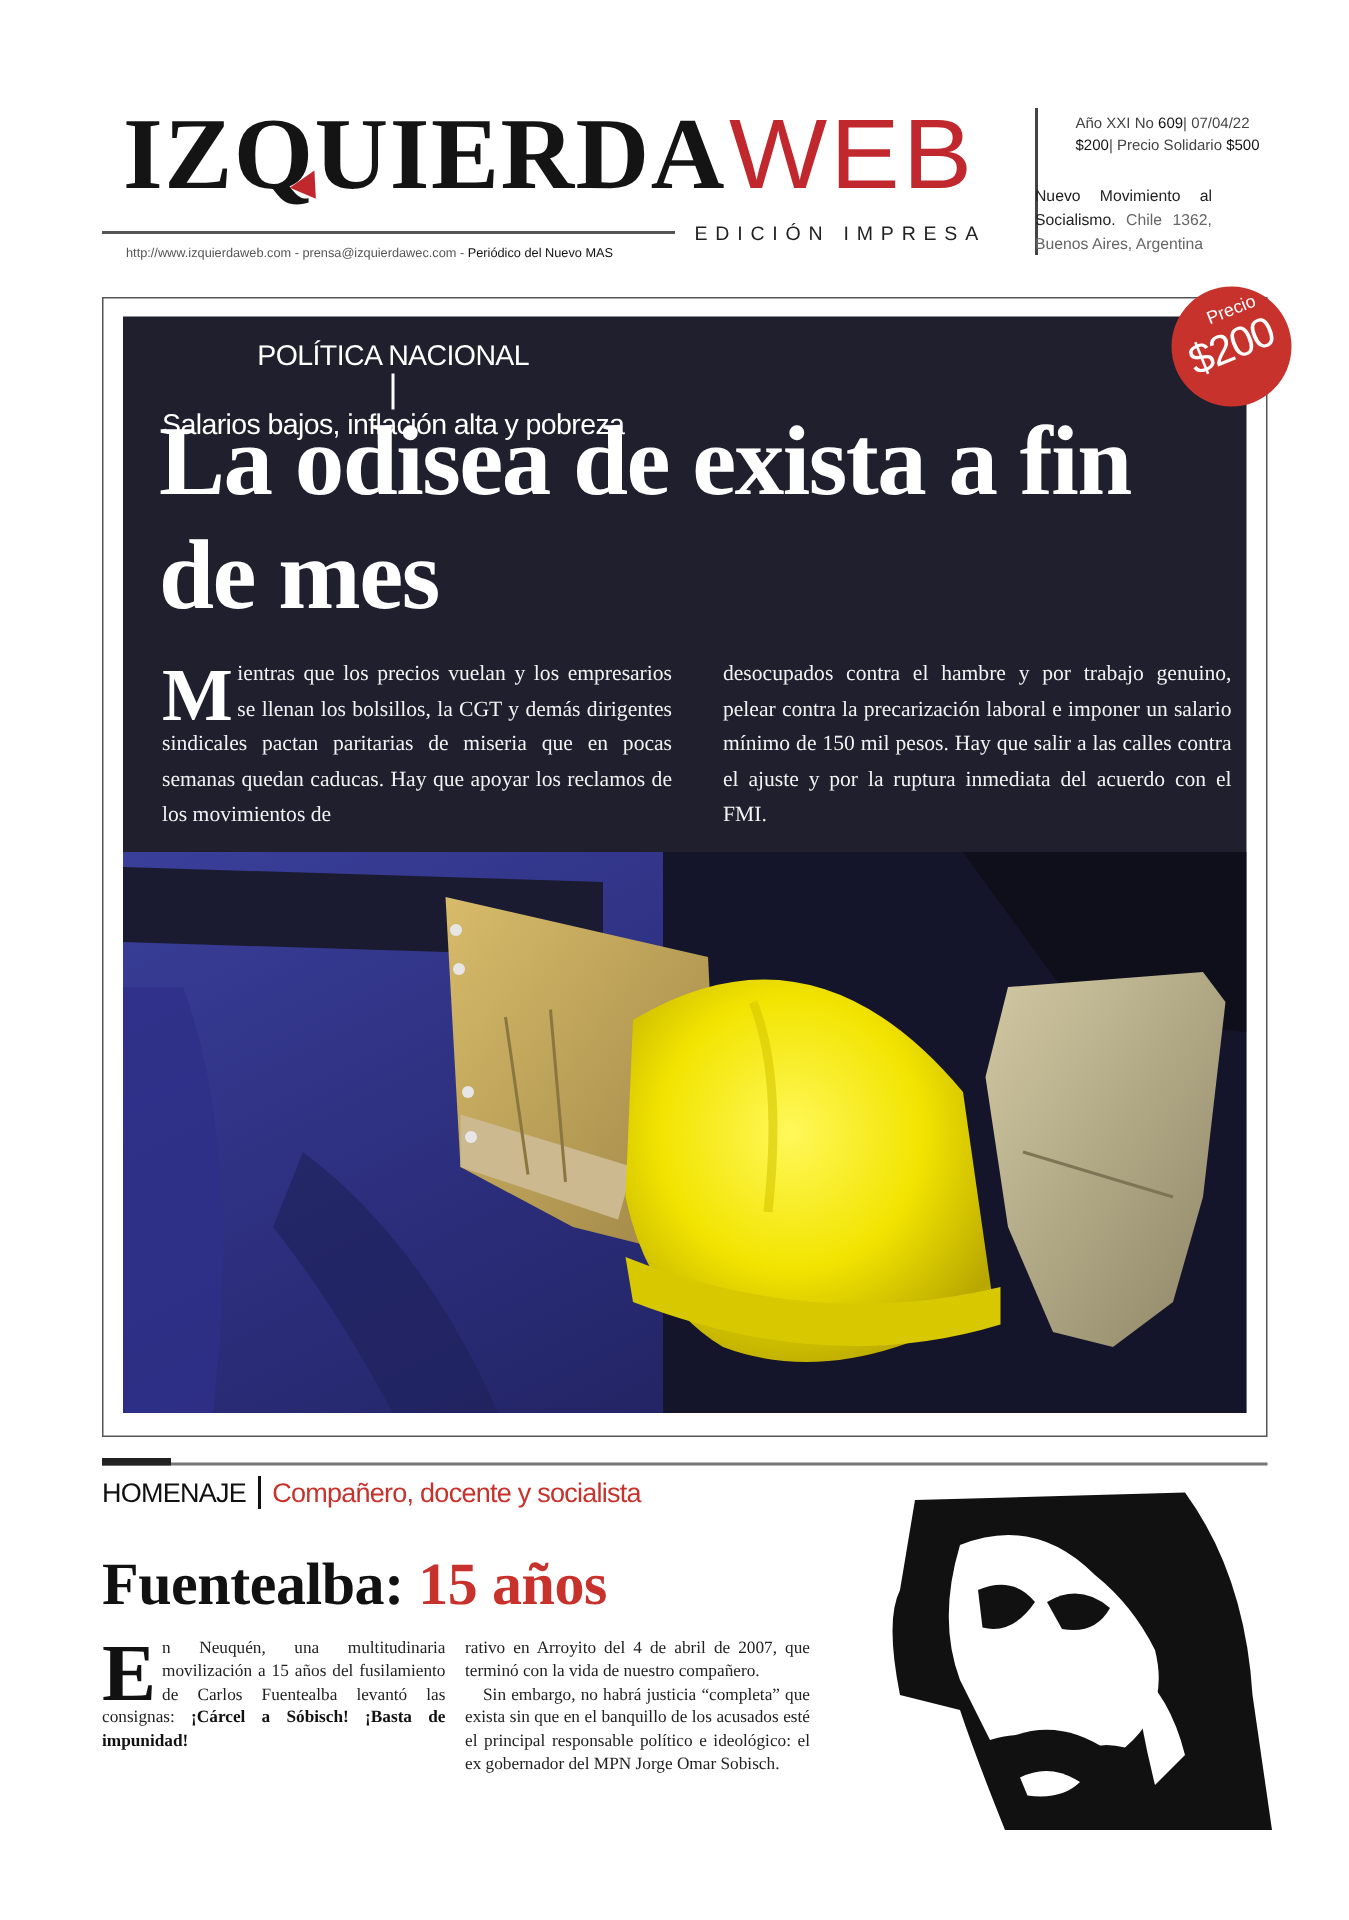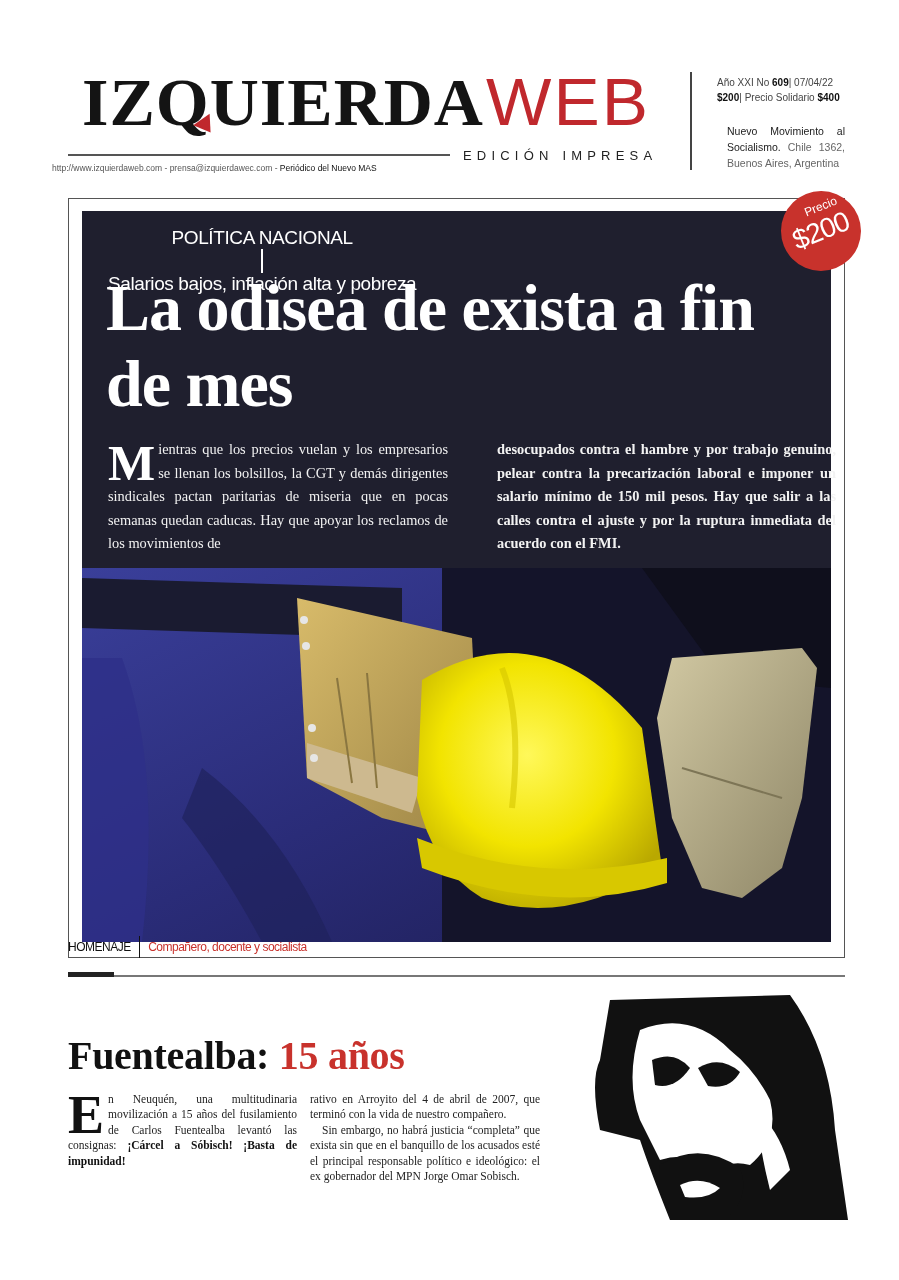--- a/index.html
+++ b/index.html
@@ -7,52 +7,52 @@
   body { position: relative; font-family: "Liberation Sans", sans-serif; color: #1a1a1a; }
 
   
   .masthead { position: absolute; left: 0; top: 0; width: 899px; height: 190px; }
   .logo { position: absolute; left: 82px; top: 66px; height: 72px; display: flex; align-items: baseline; white-space: nowrap; }
   .logo-bold { font-family: "Liberation Serif", serif; font-weight: bold; font-size: 68px; letter-spacing: 1px; color: #141414; line-height: 72px; position: relative; }
   .logo-q-mark { position: absolute; left: 114px; top: 52px; width: 0; height: 0; border-left: 10px solid transparent; border-right: 10px solid transparent; border-top: 16px solid #c0282d; transform: rotate(-35deg); }
   .logo-light { font-family: "Liberation Sans", sans-serif; font-weight: normal; font-size: 66px; color: #c0282d; line-height: 72px; letter-spacing: 2px; -webkit-text-stroke: 0; font-stretch: condensed; transform: scaleX(1.05); transform-origin: left; margin-left: 2px; }
   .mast-rule { position: absolute; left: 68px; top: 154px; width: 382px; height: 2px; background: #555; }
   .edition { position: absolute; left: 463px; top: 148px; font-size: 13px; letter-spacing: 5.2px; color: #222; }
-  .contact-line { position: absolute; left: 52px; top: 163px; font-size: 8.5px; color: #555; white-space: nowrap; }
+  .contact-line { position: absolute; left: 84px; top: 163px; font-size: 8.5px; color: #555; white-space: nowrap; }
   .contact-line b { color: #111; font-weight: normal; }
   .mast-vrule { position: absolute; left: 690px; top: 72px; width: 1.5px; height: 98px; background: #444; }
   .issue-info { position: absolute; left: 717px; top: 75px; font-size: 10px; line-height: 15px; color: #444; white-space: nowrap; }
-  .issue-info b { color: #111; font-weight: bold; text-align: right; }
-  .org-info { position: absolute; left: 727px; top: 123px; width: 118px; font-size: 10.5px; line-height: 16px; color: #222; text-align: justify; text-align-last: left; }
+  .issue-info b { color: #111; font-weight: normal; text-align: right; }
+  .org-info { position: absolute; left: 690px; top: 123px; width: 118px; font-size: 10.5px; line-height: 16px; color: #222; text-align: justify; text-align-last: left; }
   .org-info .light { color: #666; }
 
   
   .lead-frame { position: absolute; left: 68px; top: 198px; width: 777px; height: 760px; border: 1.5px solid #555; }
   .lead-panel { position: absolute; left: 82px; top: 211px; width: 749px; height: 357px; background: #1f1f2e; }
   .kicker { position: absolute; left: 108px; top: 227px; font-size: 19px; color: #ffffff; white-space: nowrap; letter-spacing: -0.4px; display: flex; align-items: center; flex-direction: column; }
   .kicker .sep { display: inline-block; width: 1.5px; height: 24px; background: #fff; margin: 0 14px; }
   .headline { position: absolute; left: 106px; top: 270px; width: 720px; font-family: "Liberation Serif", serif; font-weight: bold; color: #ffffff; font-size: 66px; line-height: 76px; letter-spacing: -1px; }
   .lead-body { position: absolute; top: 438px; width: 340px; font-family: "Liberation Serif", serif; color: #f2f2f2; font-size: 14.4px; line-height: 23.5px; text-align: justify; }
   .lead-body.col1 { left: 108px; }
-  .lead-body.col2 { left: 497px; width: 339px; font-weight: bold; }
+  .lead-body.col2 { left: 482px; width: 339px; }
   .dropcap-m { float: left; font-size: 50px; line-height: 40px; margin: 5px 3px 0 0; font-weight: bold; color: #fff; }
 
   
   .price-badge { position: absolute; left: 781px; top: 191px; width: 80px; height: 80px; border-radius: 50%; background: #c8322c; color: #fff; transform: rotate(-22deg); text-align: center; }
   .price-badge .p-label { position: absolute; top: 10px; left: 0; width: 100%; font-size: 12px; padding-left: 18px; }
   .price-badge .p-value { position: absolute; top: 24px; left: 0; width: 100%; font-size: 28px; letter-spacing: -1px; }
 
   
   .photo { position: absolute; left: 82px; top: 568px; width: 749px; height: 374px; background: #24234e; overflow: hidden; }
   .photo svg { width: 100%; height: 100%; display: block; }
 
   
   .sec-rule { position: absolute; left: 68px; top: 975px; width: 777px; height: 1.5px; background: #777; }
   .sec-rule-thick { position: absolute; left: 68px; top: 972px; width: 46px; height: 5px; background: #222; }
-  .sec-kicker { position: absolute; left: 68px; top: 936px; font-size: 12px; white-space: nowrap; display: flex; align-items: center; letter-spacing: -0.5px; justify-content: space-between; }
+  .sec-kicker { position: absolute; left: 68px; top: 984px; font-size: 18px; white-space: nowrap; display: flex; align-items: center; letter-spacing: -0.5px; justify-content: space-between; }
   .sec-kicker .k1 { color: #111; }
   .sec-kicker .sep { display: inline-block; width: 1.5px; height: 22px; background: #111; margin: 0 8px; }
   .sec-kicker .k2 { color: #c8322c; }
   .sec-headline { position: absolute; left: 68px; top: 1030px; font-family: "Liberation Serif", serif; font-weight: bold; font-size: 40px; line-height: 52px; white-space: nowrap; letter-spacing: -0.3px; }
   .sec-headline .h1 { color: #111; text-align: right; }
   .sec-headline .h2 { color: #c8322c; }
   .sec-body { position: absolute; top: 1092px; font-family: "Liberation Serif", serif; font-size: 11.5px; line-height: 15.4px; color: #222; text-align: justify; }
   .sec-body.col1 { left: 68px; width: 229px; }
   .sec-body.col2 { left: 310px; width: 230px; }
   .sec-body p { text-indent: 0; }
@@ -75,21 +75,21 @@
   <div class="edition">EDICIÓN IMPRESA</div>
   <div class="contact-line">
     <span>http://www.izquierdaweb.com - prensa@izquierdawec.com - </span><b>Periódico del Nuevo MAS</b>
   </div>
   <div class="mast-vrule"></div>
   <div class="issue-info">
     <div>
       <span>Año XXI No </span><b>609</b><span>| 07/04/22</span>
     </div>
     <div>
-      <b>$200</b><span>| Precio Solidario </span><b>$400</b>
+      <b>$200</b><span>| Precio Solidario </span><b>$500</b>
     </div>
   </div>
   <div class="org-info">
     <span>Nuevo Movimiento al Socialismo.</span><span class="light"> Chile 1362, Buenos Aires, Argentina</span>
   </div>
 </header>
 
 <div class="lead-frame"></div>
 <div class="lead-panel"></div>
 

